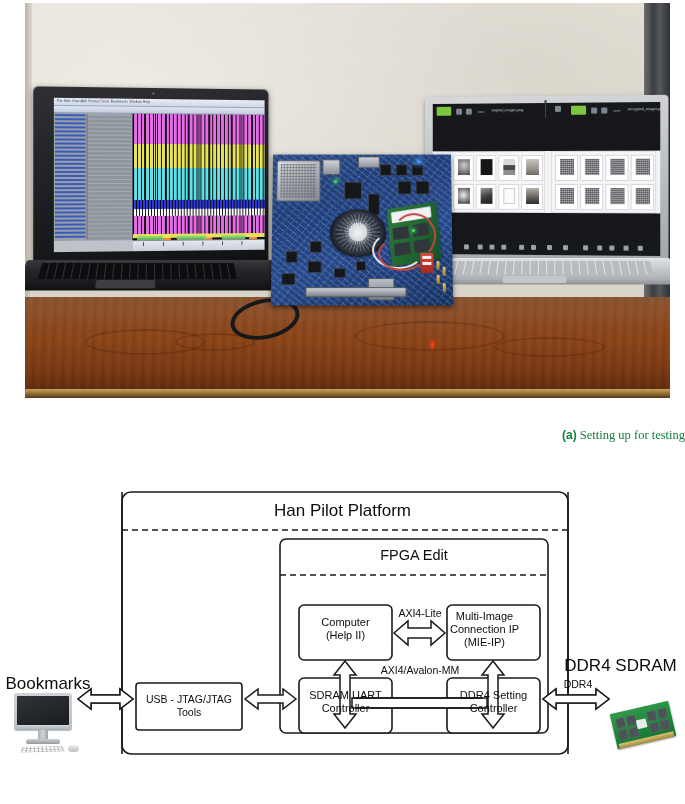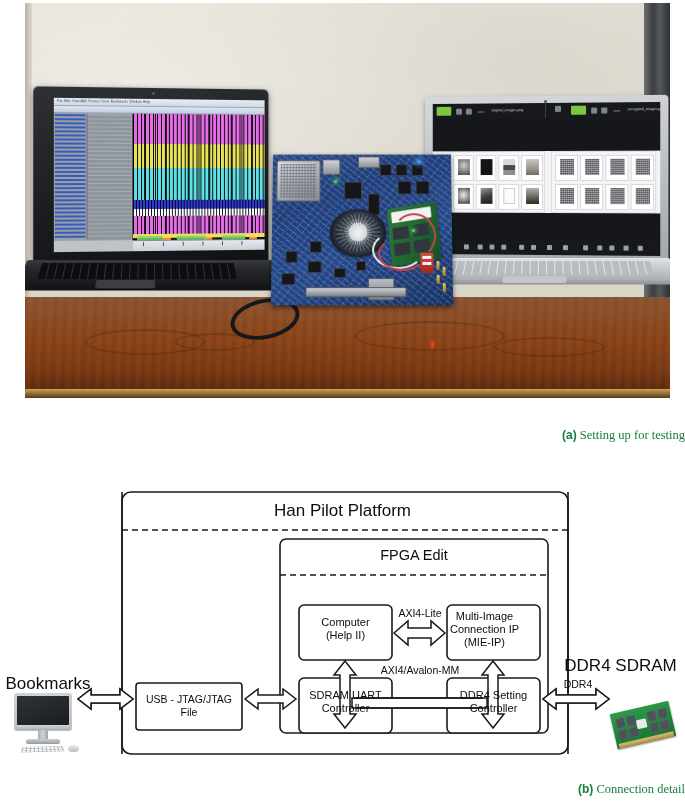--- a/index.html
+++ b/index.html
@@ -611,21 +611,21 @@
       <div>Controller</div>
     </div>
 
     <div class="dg-label box-label" style="left:444px;top:219px;width:99px;font-size:11px;">
       <div>DDR4 Setting</div>
       <div>Controller</div>
     </div>
 
     <div class="dg-label box-label" style="left:133px;top:223px;width:112px;font-size:10.5px;">
       <div>USB - JTAG/JTAG</div>
-      <div>File</div>
+      <div>Tools</div>
     </div>
 
     <div class="dg-label" style="left:370px;top:137px;width:100px;font-size:10.5px;">AXI4-Lite</div>
     <div class="dg-label" style="left:350px;top:194px;width:140px;font-size:10.5px;">AXI4/Avalon-MM</div>
     <div class="dg-label" style="left:548px;top:208px;width:60px;font-size:10.5px;">DDR4</div>
 
     <div class="dg-label" style="left:0;top:204px;width:96px;font-size:17px;">Bookmarks</div>
     <div class="dg-label" style="left:556px;top:186px;width:129px;font-size:17px;">DDR4 SDRAM</div>
   </div>
 
@@ -647,18 +647,14 @@
     <div class="ic" style="left:15px;top:6px;width:9px;height:10px;"></div>
     <div class="ic" style="left:36px;top:6px;width:9px;height:10px;"></div>
     <div class="ic" style="left:47px;top:6px;width:9px;height:10px;"></div>
     <div class="ic" style="left:4px;top:18px;width:9px;height:10px;"></div>
     <div class="ic" style="left:15px;top:18px;width:9px;height:10px;"></div>
     <div class="ic" style="left:36px;top:18px;width:9px;height:10px;"></div>
     <div class="ic" style="left:47px;top:18px;width:9px;height:10px;"></div>
     <div class="tag"></div>
   </div>
 
-  <div class="caption" style="top:782px;">
-    <b>(b)</b>
-    <span>Connection detail</span>
-  </div>
 
 </div>
 
 </body></html>

